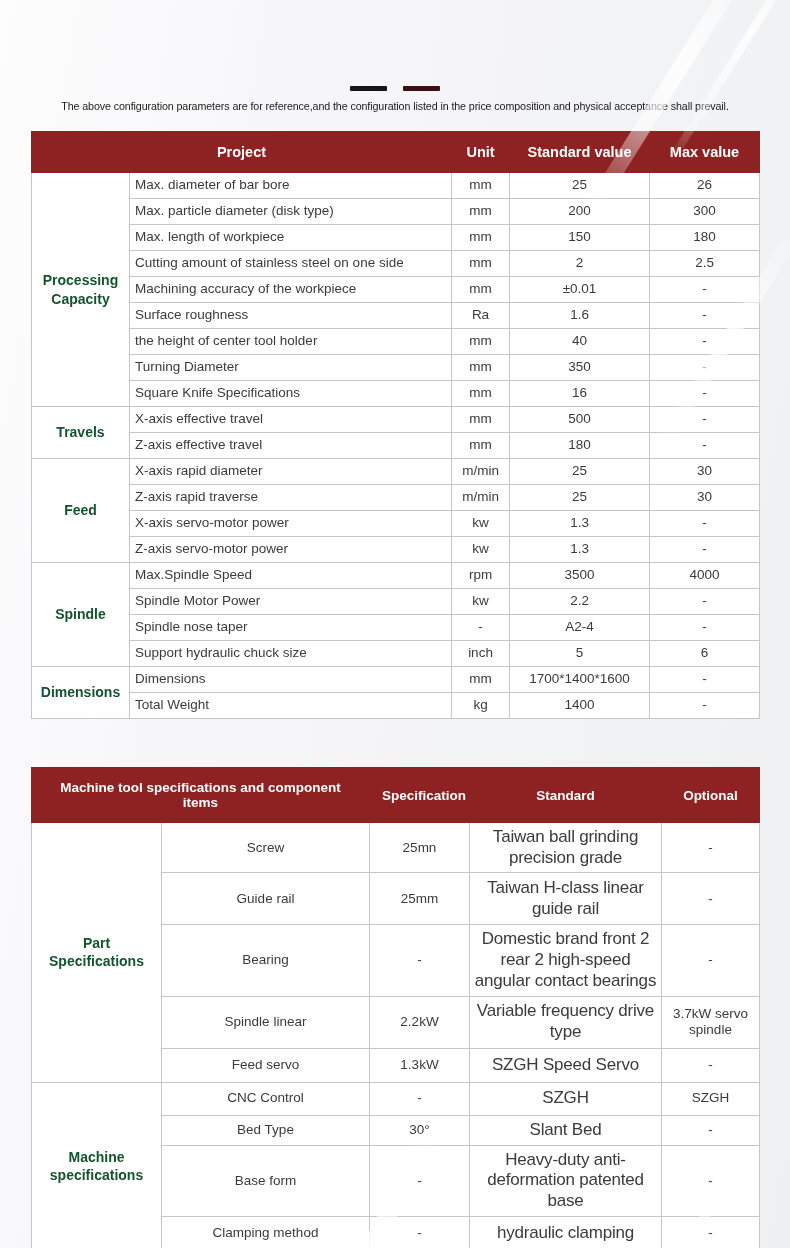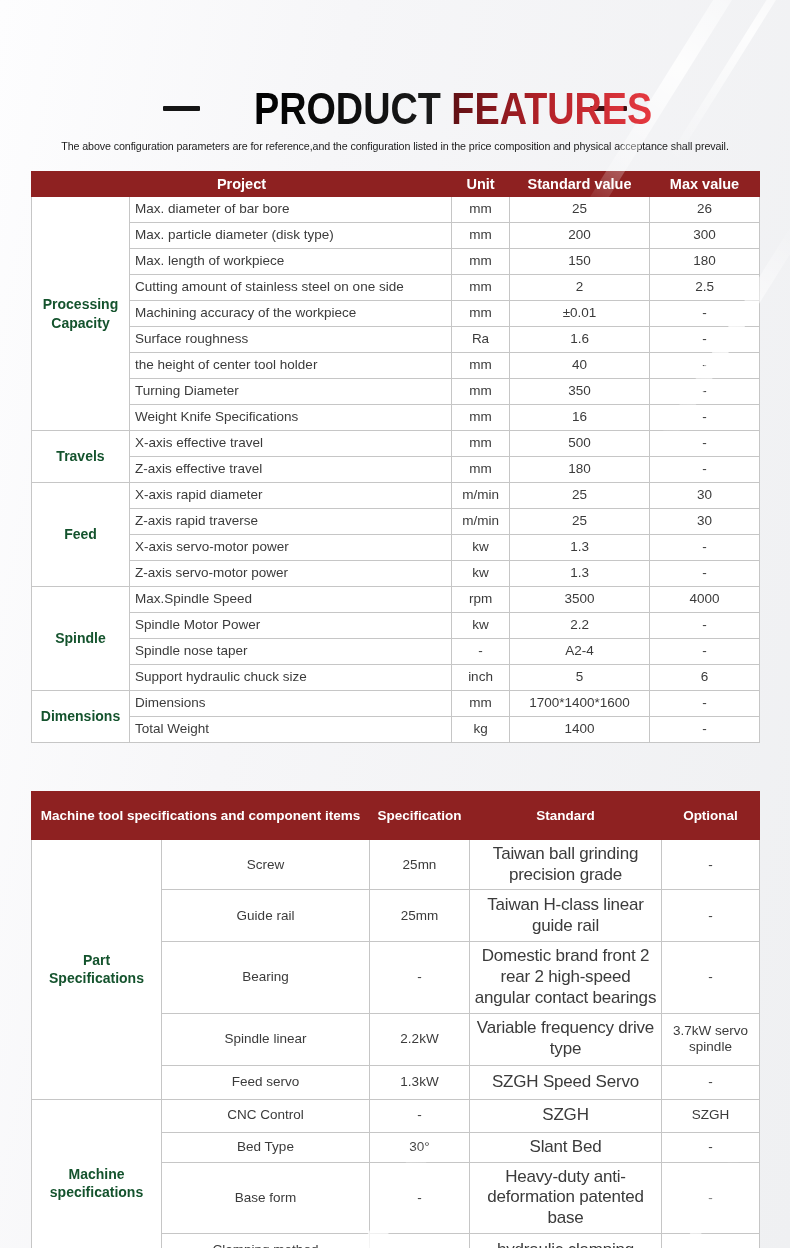--- a/index.html
+++ b/index.html
@@ -44,21 +44,21 @@
     margin-top:9px; text-align:center; font-size:10.7px; color:#1c1c1c;
     letter-spacing:-0.1px;
   }
 
   table { border-collapse:collapse; table-layout:fixed; background:#fff; }
   .tbl { margin-left:31px; width:728px; }
   .tbl1 { margin-top:19px; }
   .tbl2 { margin-top:48px; }
   th {
     background:#8e2121; color:#ffffff; font-weight:bold; font-size:14.5px;
-    border:1px solid #8e2121; padding:0;
+    border:1px solid #8e2121; padding:12px;
   }
   .tbl1 th { height:25px; }
   .tbl2 th { height:23px; font-size:13.5px; }
   td {
     border:1px solid #c6c6c6; color:#3b3b3b; font-size:13.5px;
     text-align:center; vertical-align:middle; line-height:1.22;
     padding:1px 3px; background:#fff;
   }
   .tbl1 td { height:26px; }
   td.group {
@@ -80,23 +80,20 @@
 
 <div class="page">
   <div class="streak s1"></div>
   <div class="streak s2"></div>
   <div class="streak s3"></div>
   <div class="streak s4"></div>
   <div class="streak s5"></div>
 
   <div class="title-row">
     <div class="dash dash-left"></div>
-    <div class="title-wrap">
-      <h1 class="title"><span class="t1">PRODUCT</span><span> </span><span class="t2">FEATURES</span></h1>
-    </div>
     <div class="dash dash-right"></div>
   </div>
 
   <div class="subtitle">The above configuration parameters are for reference,and the configuration listed in the price composition and physical acceptance shall prevail.</div>
 
   <table class="tbl tbl1">
     <colgroup>
       <col style="width:98px">
         <col style="width:322px">
         <col style="width:58px">
@@ -156,21 +153,21 @@
           <td>40</td>
           <td>-</td>
         </tr>
         <tr>
           <td class="proj">Turning Diameter</td>
           <td>mm</td>
           <td>350</td>
           <td>-</td>
         </tr>
         <tr>
-          <td class="proj">Weight Knife Specifications</td>
+          <td class="proj">Square Knife Specifications</td>
           <td>mm</td>
           <td>16</td>
           <td>-</td>
         </tr>
         <tr>
           <td rowspan="2" class="group">Travels</td>
           <td class="proj">X-axis effective travel</td>
           <td>mm</td>
           <td>500</td>
           <td>-</td>

